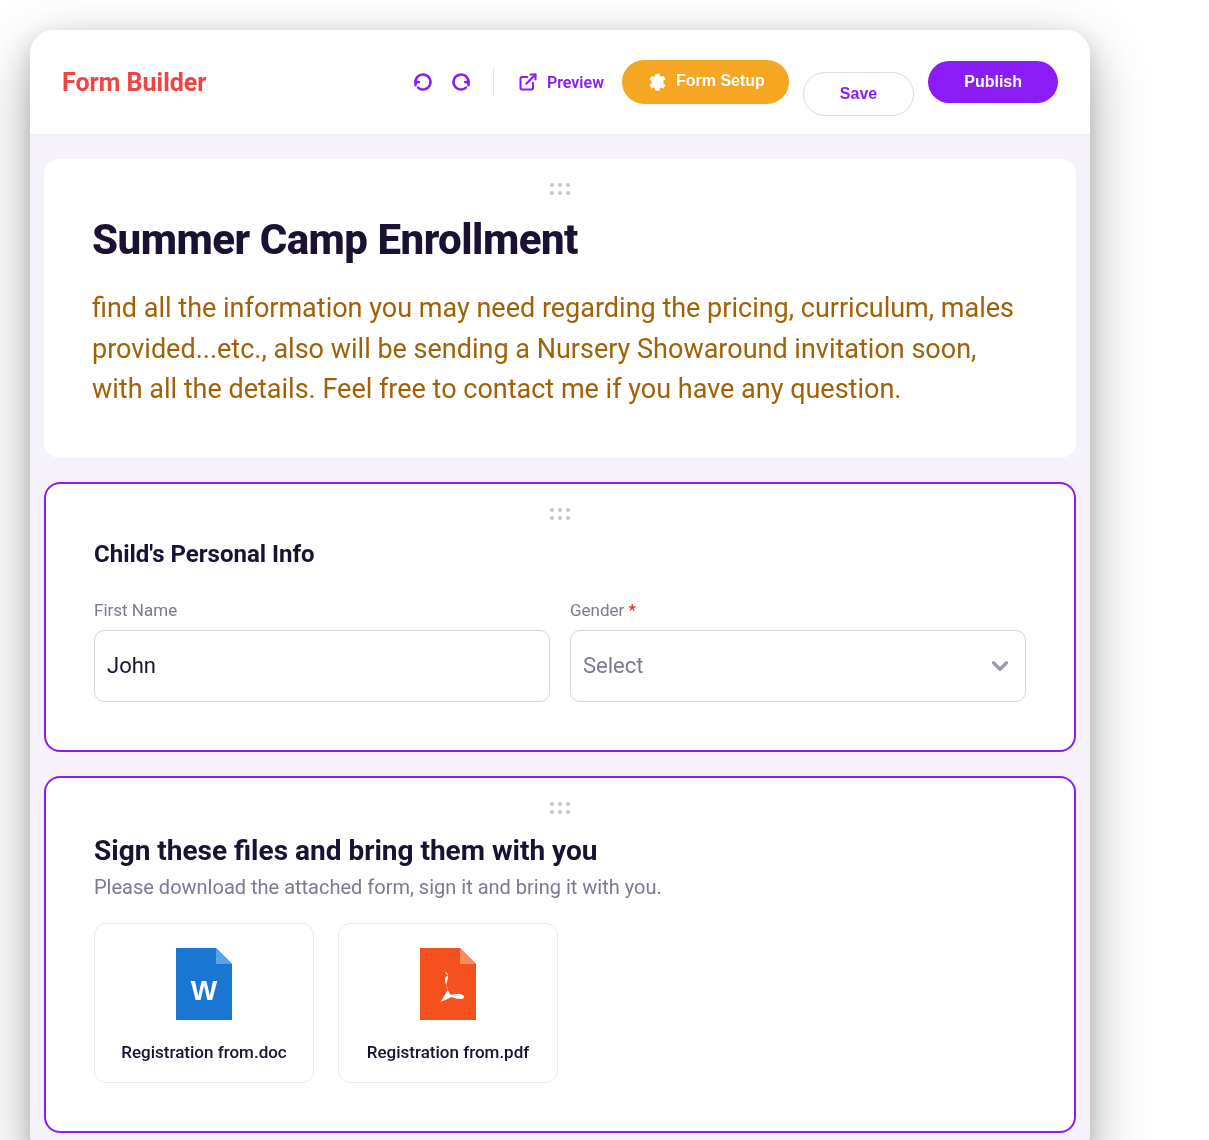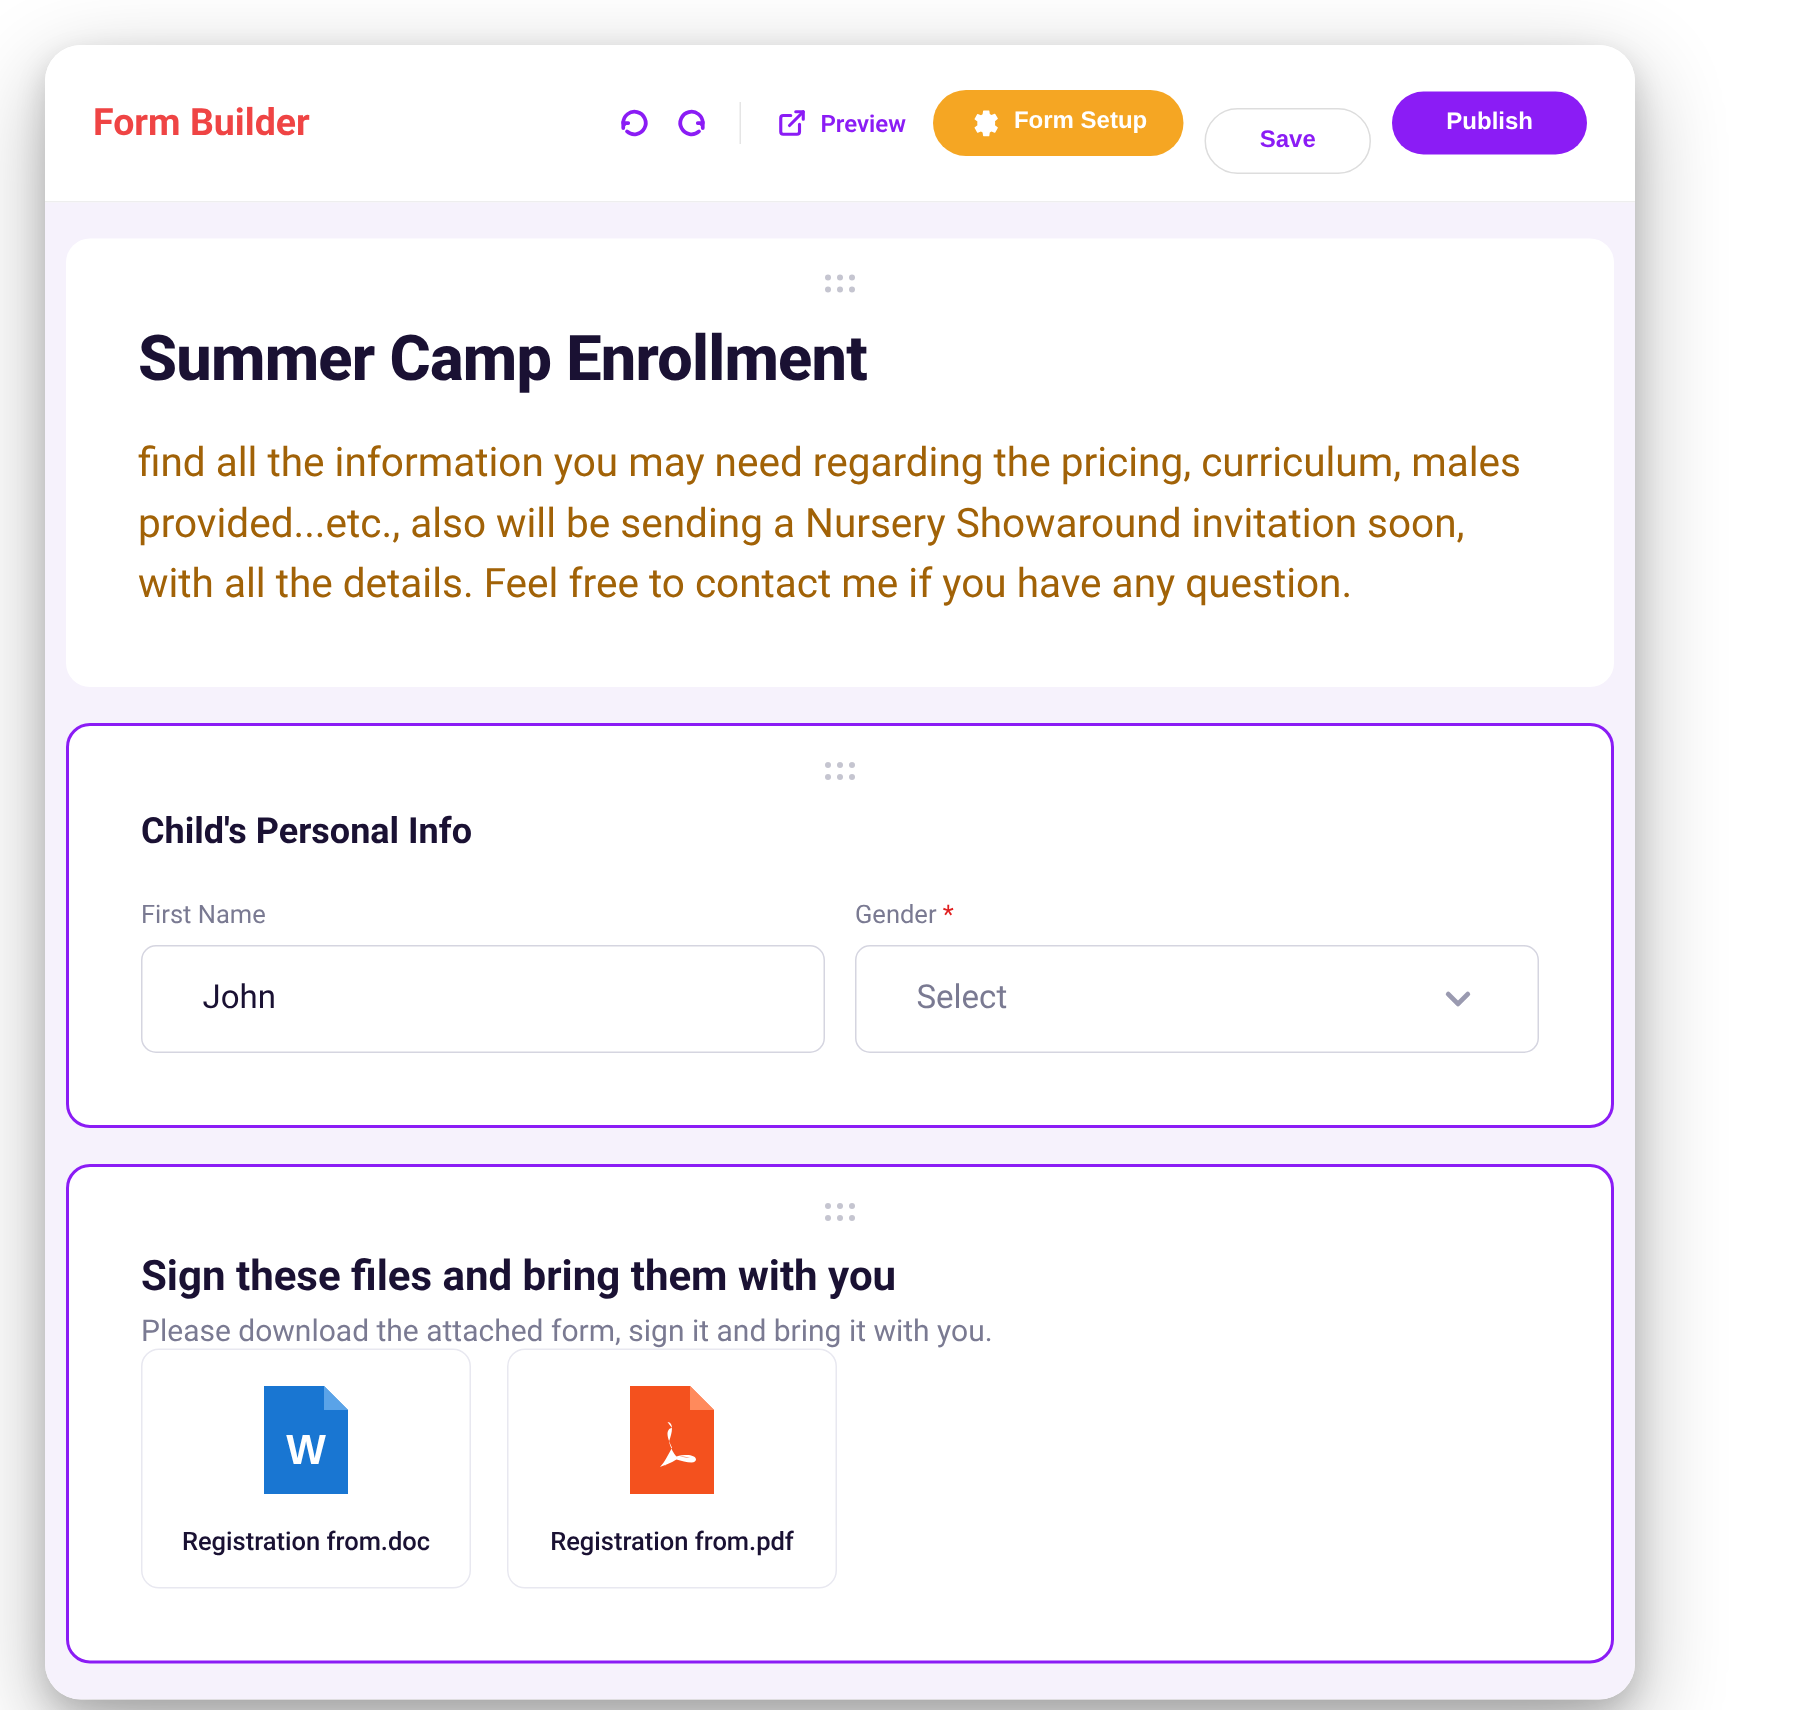--- a/index.html
+++ b/index.html
@@ -156,21 +156,21 @@
       color: #7a7a92;
       margin-bottom: 10px;
     }
     .field-label .required {
       color: #e02020;
     }
     .field-input, .field-select {
       height: 72px;
       border: 1.5px solid #d5d5e0;
       border-radius: 10px;
-      padding: 0 40px;
+      padding: 0 12px;
       font-size: 22px;
       color: #1a1133;
       background: #fff;
       display: flex;
       align-items: center;
       justify-content: space-between;
     }
     .field-select {
       color: #7a7a92;
       cursor: pointer;
@@ -178,20 +178,21 @@
     }
     .files-title {
       font-size: 28px;
       font-weight: 700;
       color: #1a1133;
       margin-bottom: 8px;
     }
     .files-description {
       font-size: 20px;
       color: #7a7a92;
+      margin-bottom: 24px;
     }
     .file-cards {
       display: flex;
       gap: 24px;
     }
     .file-card {
       border: 1.5px solid #e8e8f0;
       border-radius: 12px;
       padding: 24px 18px 20px;
       display: flex;

